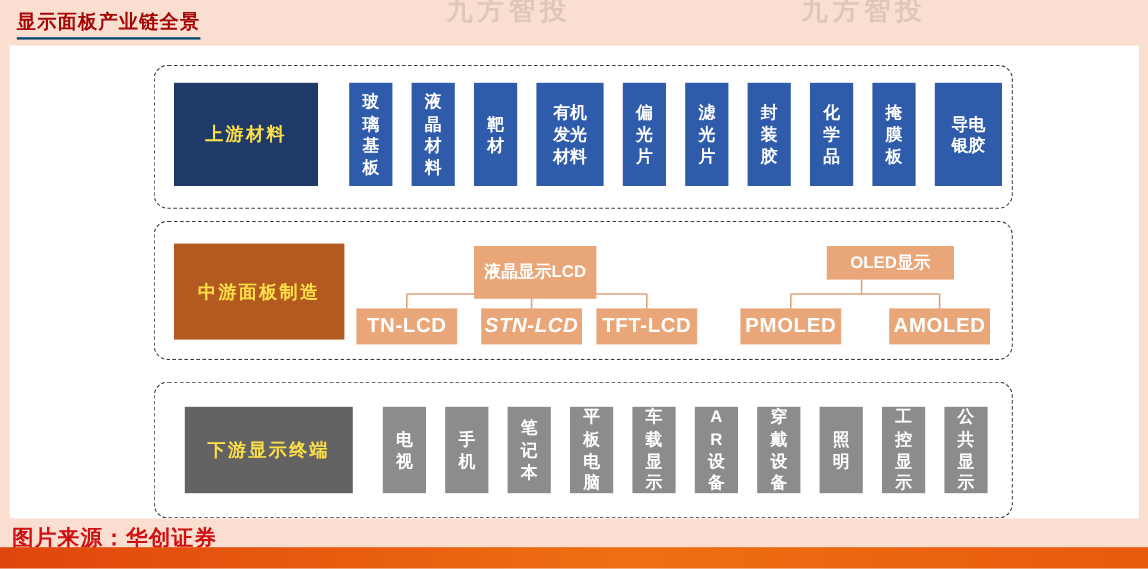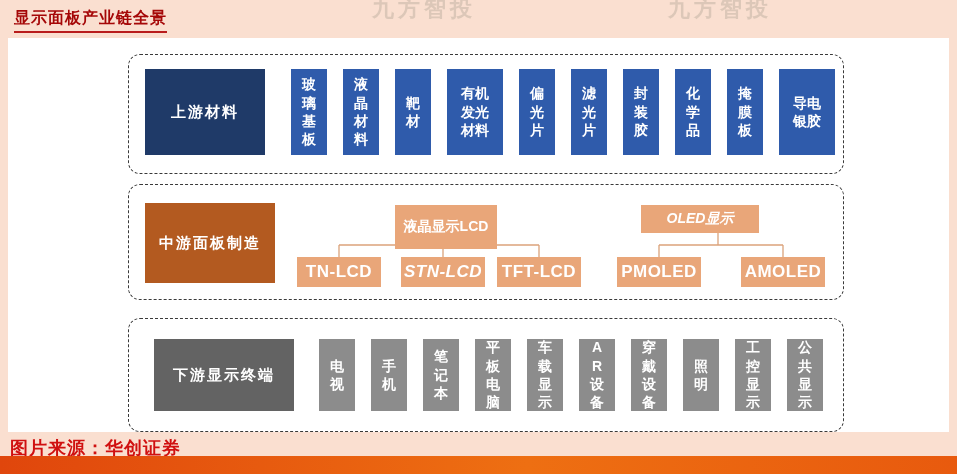--- a/index.html
+++ b/index.html
@@ -5,51 +5,51 @@
   html,body{margin:0;padding:0;background:#fadfd0;}
   #page{position:relative;width:957px;height:474px;background:#fadfd0;overflow:hidden;
         font-family:"Liberation Sans","DejaVu Sans",sans-serif;}
 
   .watermark{position:absolute;top:-6px;font-size:22px;font-weight:bold;
              color:rgba(185,170,155,0.45);letter-spacing:4px;}
   .wm1{left:372px;}
   .wm2{left:668px;}
 
   .title{position:absolute;left:14px;top:8px;font-size:16px;font-weight:bold;color:#a50707;
-         border-bottom:2px solid #b91c1c;padding-bottom:2px;display:inline-block;letter-spacing:1px;}
+         border-bottom:2px solid #0c4a6e;padding-bottom:2px;display:inline-block;letter-spacing:1px;}
 
   .panel{position:absolute;left:8px;top:38px;width:941px;height:394px;background:#ffffff;}
 
   .section{position:absolute;left:120px;width:714px;border:1.5px dashed #3a3a3a;border-radius:12px;}
   .s1{top:16px;height:118px;}
   .s2{top:146px;height:114px;}
   .s3{top:280px;height:112px;}
 
   .leftlabel{position:absolute;display:flex;align-items:center;justify-content:center;
-             color:#ffffff;font-weight:bold;font-size:15px;letter-spacing:2px;text-align:center;}
+             color:#fde047;font-weight:bold;font-size:15px;letter-spacing:2px;text-align:center;}
   .lab-up{left:16px;top:14px;width:120px;height:86px;background:#1f3a68;}
-  .lab-mid{left:16px;top:18px;width:130px;height:80px;background:#b35a20;}
+  .lab-mid{left:16px;top:18px;width:142px;height:80px;background:#b35a20;}
   .lab-down{left:25px;top:20px;width:140px;height:72px;background:#636363;}
 
   .vrow{position:absolute;display:flex;gap:16px;align-items:stretch;}
   .vrow-up{left:162px;top:14px;right:8px;height:86px;}
   .vrow-down{left:190px;top:20px;right:8px;height:72px;}
 
   .item{width:36px;display:flex;align-items:center;justify-content:center;
         color:#fff;font-weight:bold;font-size:14px;}
   .item.wide{width:56px;}
   .item span{display:block;width:15px;word-break:break-all;text-align:center;line-height:1.32;}
   .item.wide span{width:30px;}
   .item.up{background:#2f5bab;}
   .item.down{background:#8c8c8c;}
 
   .pbox,.cbox{position:absolute;display:flex;align-items:center;justify-content:center;
               background:#e9a679;color:#fff;font-weight:bold;font-size:14px;}
   .lcd-parent{left:266px;top:20px;width:102px;height:44px;}
-  .oled-parent{left:512px;top:20px;width:118px;height:28px;font-style:italic;}
+  .oled-parent{left:560px;top:20px;width:106px;height:28px;}
   .cbox{top:72px;width:84px;height:30px;font-size:17px;letter-spacing:0.5px;}
   .c1{left:168px;} .c2{left:272px;font-style:italic;} .c3{left:368px;}
   .o1{left:488px;} .o2{left:612px;}
   .connectors{position:absolute;left:0;top:0;width:714px;height:114px;}
 
   .source{position:absolute;left:10px;top:436px;font-size:18px;font-weight:bold;color:#d01010;letter-spacing:1px;}
   .footerbar{position:absolute;left:0;top:456px;width:957px;height:18px;
              background:linear-gradient(90deg,#e0460c,#ee6f12 55%,#e85a0e);}
 </style>
 </head>

